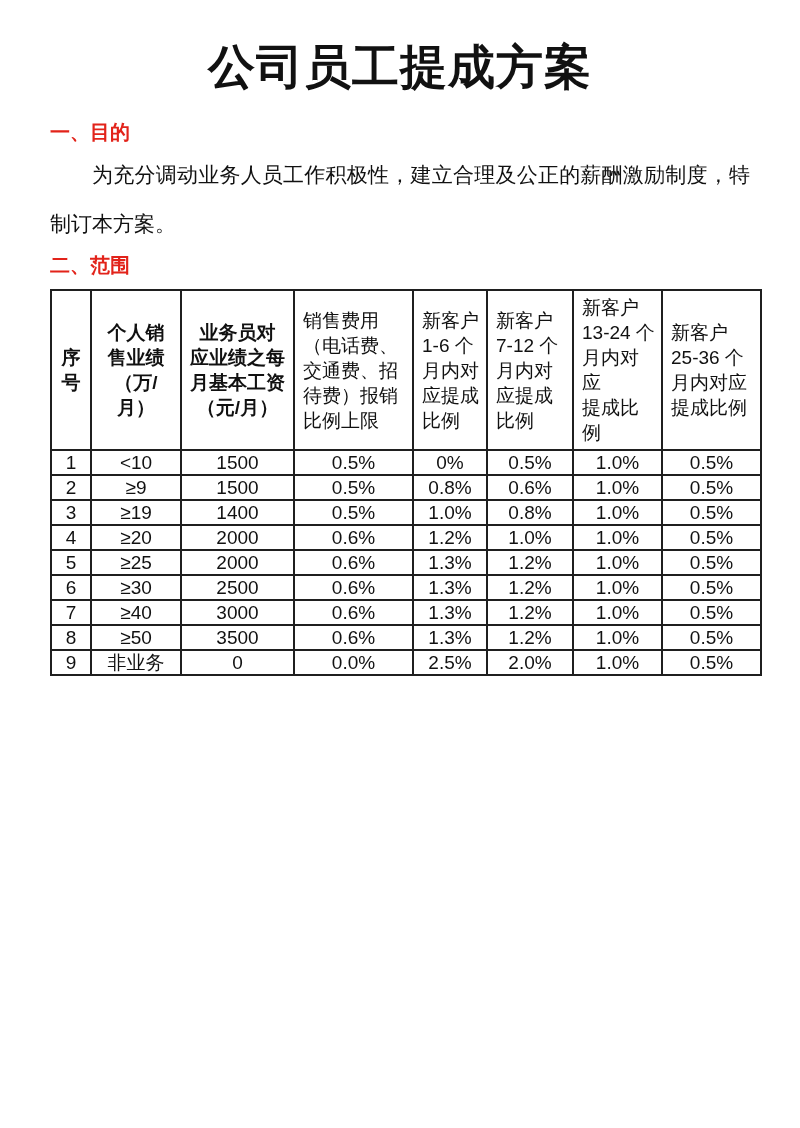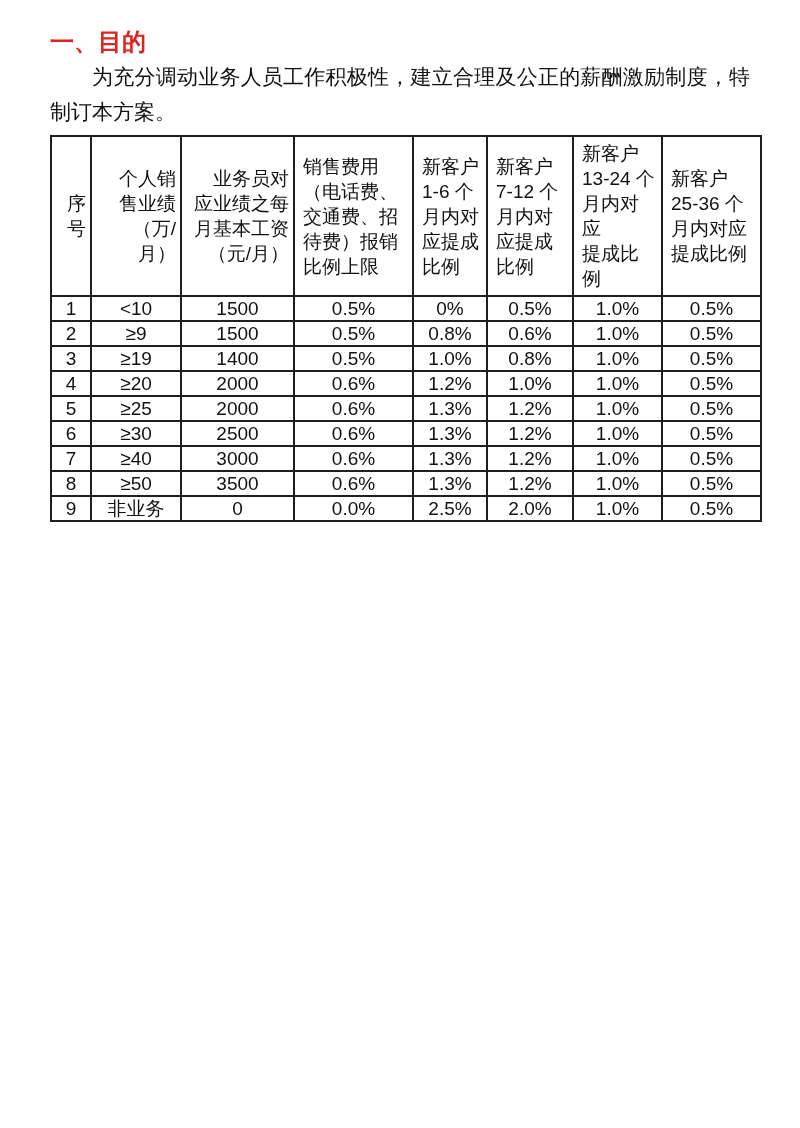--- a/index.html
+++ b/index.html
@@ -14,27 +14,27 @@
   .title {
     font-size: 47px;
     font-weight: 800;
     text-align: center;
     letter-spacing: 1px;
     margin: 12px 0 16px 0;
     color: var(--ink, #111);
   }
   .sec-heading {
     color: var(--red, #e2231a);
-    font-size: 24px;
+    font-size: 20px;
     font-weight: bold;
     line-height: 35px;
   }
   .para {
     font-size: 21px;
-    line-height: 35px;
+    line-height: 49px;
     text-align: justify;
     color: var(--ink, #111);
   }
   .para.indent { text-indent: 2em; }
   table.commission {
     border-collapse: collapse;
     table-layout: fixed;
     width: 710px;
     margin-top: 6px;
   }
@@ -42,43 +42,45 @@
     border: 2px solid var(--border, #1f1f1f);
     font-weight: normal;
   }
   table.commission th {
     font-size: 19px;
     line-height: 25px;
     white-space: pre-line;
     vertical-align: middle;
     padding: 4px 4px;
   }
-  table.commission th.c { text-align: right; }
+  table.commission th.c { text-align: center; font-weight: bold; }
   table.commission th.l { text-align: left; padding-left: 8px; }
   table.commission td {
     font-size: 19px;
     text-align: center;
     height: 25px;
     line-height: 21px;
     padding: 1px 2px;
     vertical-align: middle;
   }
 </style>
 </head>
 <body style="background: rgb(255, 255, 255);">
 
 <div class="doc">
 
+  <h1 class="title">公司员工提成方案</h1>
 
   <div>
     <h2 class="sec-heading">一、目的</h2>
     <p class="para indent">为充分调动业务人员工作积极性，建立合理及公正的薪酬激励制度，特制订本方案。</p>
   </div>
 
   <div>
+    <h2 class="sec-heading">二、范围</h2>
   </div>
 
   <div>
   </div>
 
   <table class="commission">
     <colgroup id="cols">
         <col style="width: 40px;">
         <col style="width: 90px;">
         <col style="width: 113px;">

